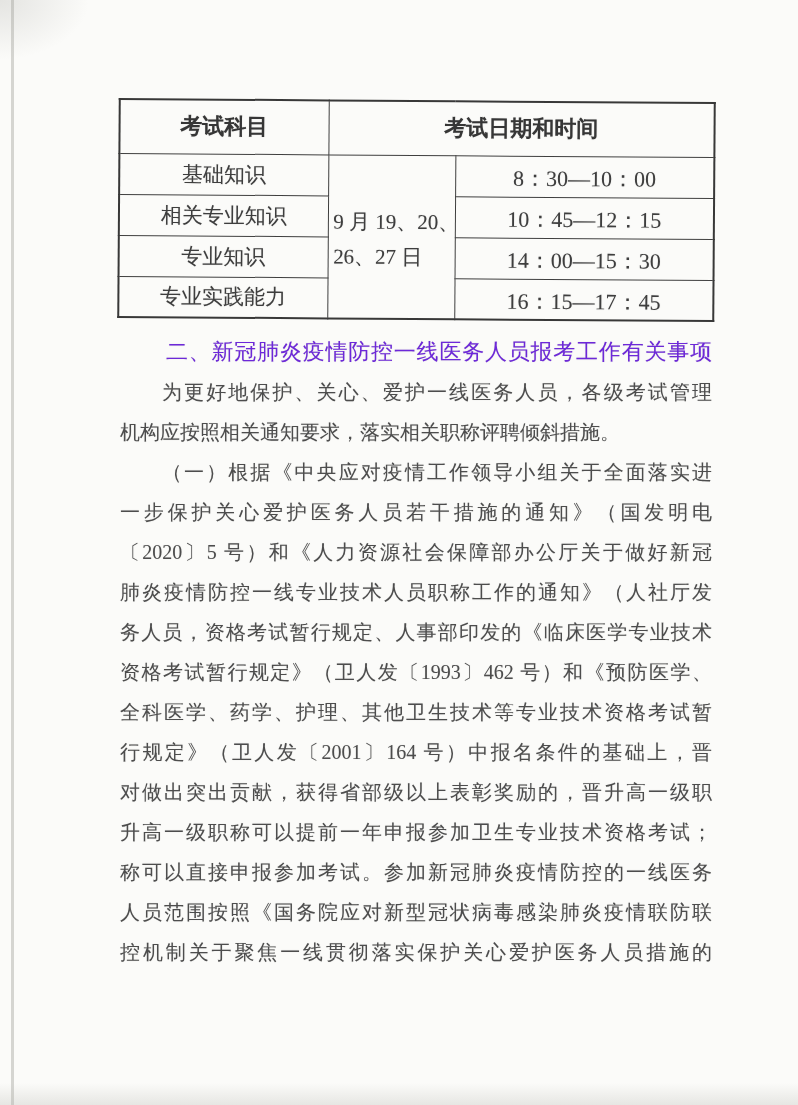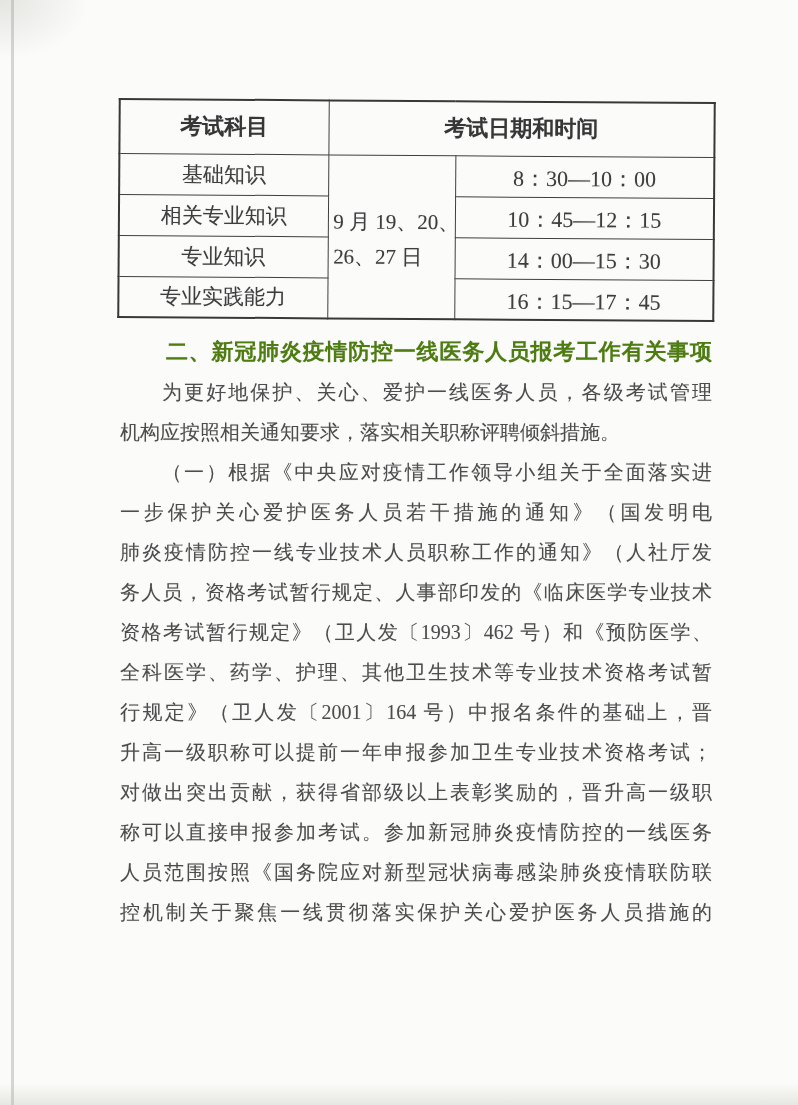--- a/index.html
+++ b/index.html
@@ -95,22 +95,22 @@
     position: absolute;
     left: 120px;
     top: 332px;
     width: 592px;
     text-shadow: 0 0 1px rgba(110,110,110,0.30);
   }
   .heading {
     height: 40px;
     line-height: 40px;
     font-size: 22px;
-    font-weight: bold;
-    color: #4d7c0f;
+    font-weight: normal;
+    color: #6d28d9;
     padding-left: 46px;
     text-align: justify;
     text-align-last: justify;
     white-space: nowrap;
   }
   .line {
     height: 40px;
     line-height: 40px;
     font-size: 20px;
     color: #4d4d4d;
@@ -161,23 +161,24 @@
     </tr>
   </tbody>
 </table>
 
 <div class="doc-body">
   <div class="heading">二、新冠肺炎疫情防控一线医务人员报考工作有关事项</div>
   <div class="line indent">为更好地保护、关心、爱护一线医务人员，各级考试管理</div>
   <div class="line plain">机构应按照相关通知要求，落实相关职称评聘倾斜措施。</div>
   <div class="line indent">（一）根据《中央应对疫情工作领导小组关于全面落实进</div>
   <div class="line">一步保护关心爱护医务人员若干措施的通知》（国发明电</div>
+  <div class="line">〔2020〕5 号）和《人力资源社会保障部办公厅关于做好新冠</div>
   <div class="line">肺炎疫情防控一线专业技术人员职称工作的通知》（人社厅发</div>
   <div class="line">务人员，资格考试暂行规定、人事部印发的《临床医学专业技术</div>
   <div class="line">资格考试暂行规定》（卫人发〔1993〕462 号）和《预防医学、</div>
   <div class="line">全科医学、药学、护理、其他卫生技术等专业技术资格考试暂</div>
   <div class="line">行规定》（卫人发〔2001〕164 号）中报名条件的基础上，晋</div>
+  <div class="line">对做出突出贡献，获得省部级以上表彰奖励的，晋升高一级职</div>
   <div class="line">升高一级职称可以提前一年申报参加卫生专业技术资格考试；</div>
-  <div class="line">对做出突出贡献，获得省部级以上表彰奖励的，晋升高一级职</div>
   <div class="line">称可以直接申报参加考试。参加新冠肺炎疫情防控的一线医务</div>
   <div class="line">人员范围按照《国务院应对新型冠状病毒感染肺炎疫情联防联</div>
   <div class="line">控机制关于聚焦一线贯彻落实保护关心爱护医务人员措施的</div>
 </div>
 
 </body></html>

